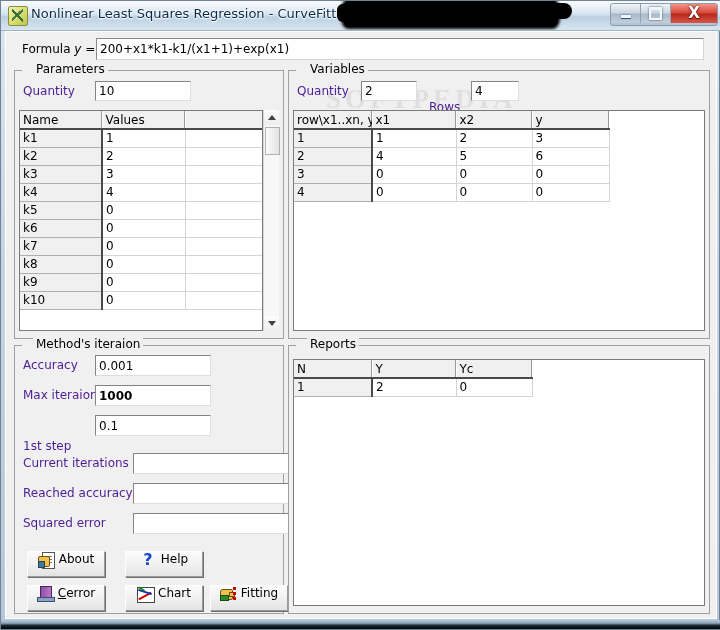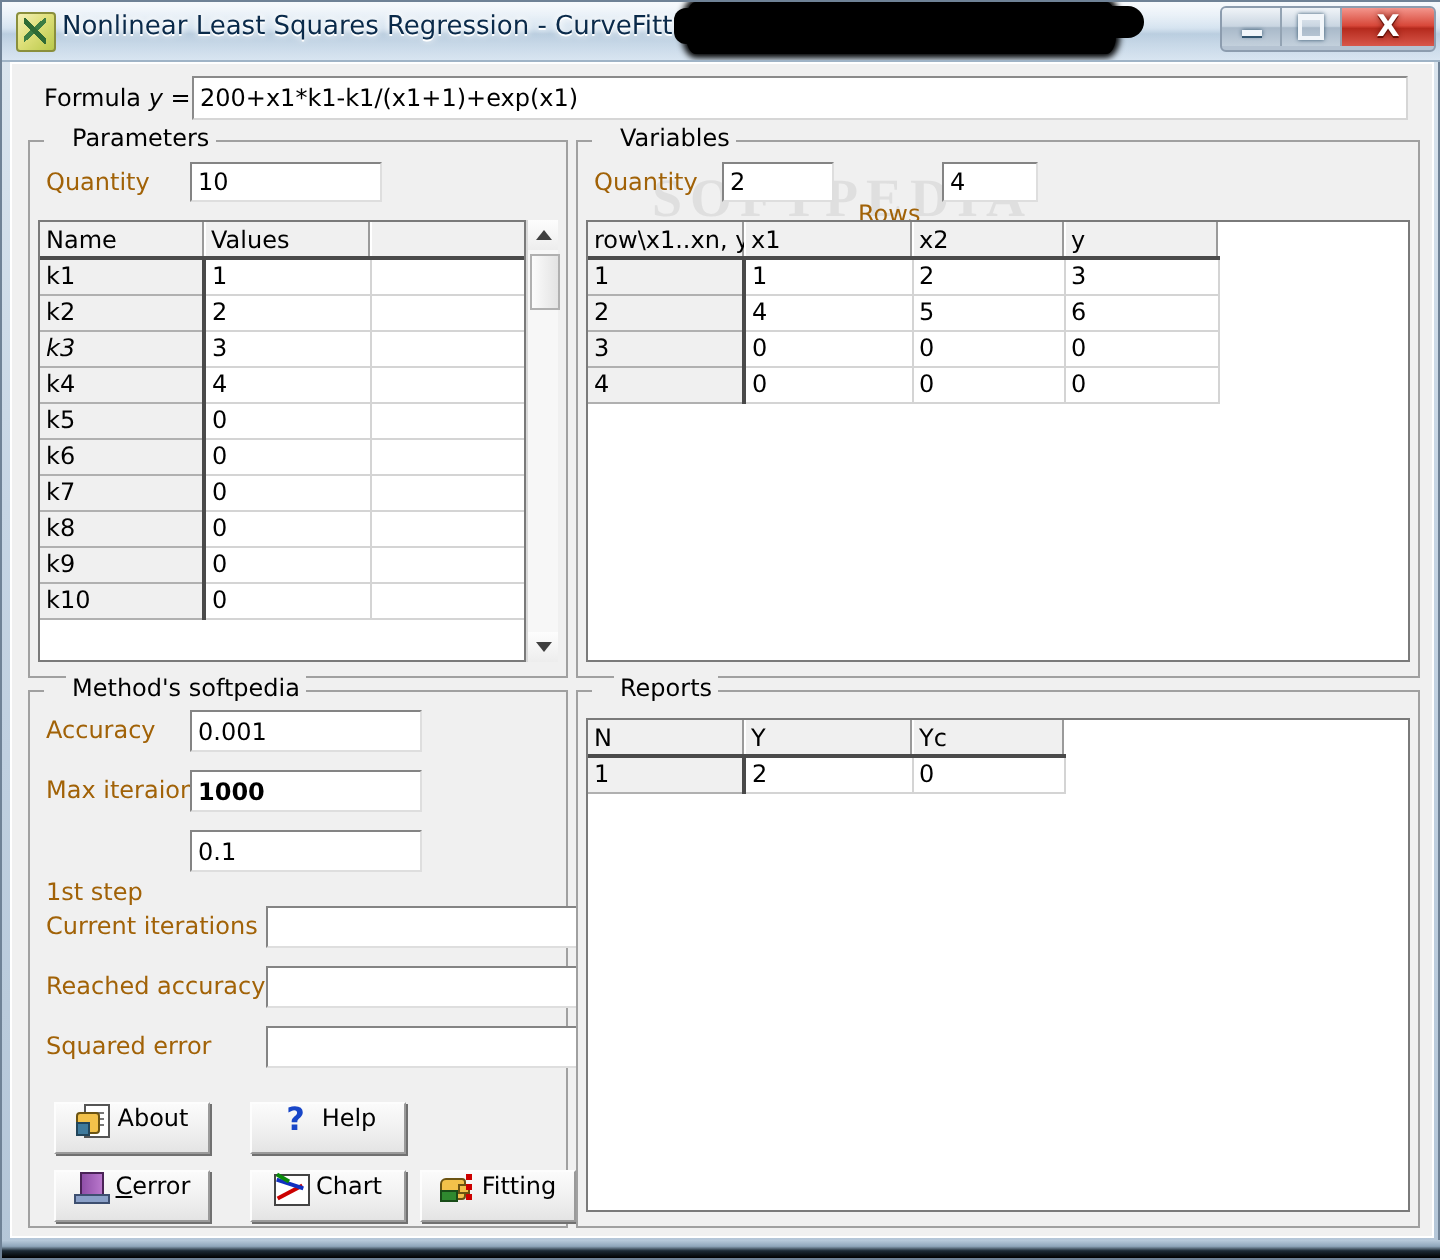--- a/index.html
+++ b/index.html
@@ -170,21 +170,21 @@
     position: absolute;
     top: -8px; left: 7px;
     font-size: 12px;
     color: #000;
     background: #f0f0f0;
     padding: 0 3px;
     white-space: nowrap;
     margin-left: 11px;
   }
 
-  .field-label { position: absolute; font-size: 12px; color: #a16207; }
+  .field-label { position: absolute; font-size: 12px; color: #4c1d95; }
   .textbox {
     position: absolute;
     box-sizing: border-box;
     background: #fff;
     border: 1px solid #848484;
     border-right-color: #dedede; border-bottom-color: #dedede;
     font-family: "DejaVu Sans", sans-serif;
     font-size: 12px;
     color: #000;
     padding: 1px 3px;
@@ -377,21 +377,21 @@
                 <td class="rowhdr" style="width: 82px;">k1</td>
                 <td style="width: 83px;">1</td>
                 <td style="width: 80px; border-right: none;"></td>
               </tr>
               <tr>
                 <td class="rowhdr" style="width: 82px;">k2</td>
                 <td style="width: 83px;">2</td>
                 <td style="width: 80px; border-right: none;"></td>
               </tr>
               <tr>
-                <td class="rowhdr" style="width: 82px; font-style: italic;">k3</td>
+                <td class="rowhdr" style="width: 82px;">k3</td>
                 <td style="width: 83px;">3</td>
                 <td style="width: 80px; border-right: none;"></td>
               </tr>
               <tr>
                 <td class="rowhdr" style="width: 82px; margin-top: 24px;">k4</td>
                 <td style="width: 83px;">4</td>
                 <td style="width: 80px; border-right: none;"></td>
               </tr>
               <tr>
                 <td class="rowhdr" style="width: 82px;">k5</td>
@@ -488,21 +488,21 @@
                 <td style="width: 97px; border-right: none; border-bottom: none;"></td>
               </tr>
             </tbody>
         </table>
       </div>
     </div>
 
     <div class="groupbox" style="left:8px; top:313px; width:268px; height:268px;">
       <div class="gb-line-l" style="left:0; width:7px;"></div>
       <div class="gb-line-r" style="left:110px; right:0;"></div>
-      <div class="gb-legend">Method's softpedia</div>
+      <div class="gb-legend">Method's iteraion</div>
 
       <div class="field-label" style="left:8px; top:13px;">Accuracy</div>
       <input class="textbox" type="text" style="left: 80px; top: 10px; width: 116px; height: 21px;" value="0.001">
 
       <div class="field-label" style="left:8px; top:43px;">Max iteraion</div>
       <input class="textbox" type="text" style="left: 80px; top: 40px; width: 116px; height: 21px; font-weight: bold;" value="1000">
 
       <div class="field-label" style="left:8px; top:73px;margin-top:21px;">1st step</div>
       <input class="textbox" type="text" style="left: 80px; top: 70px; width: 116px; height: 21px;" value="0.1">
 

